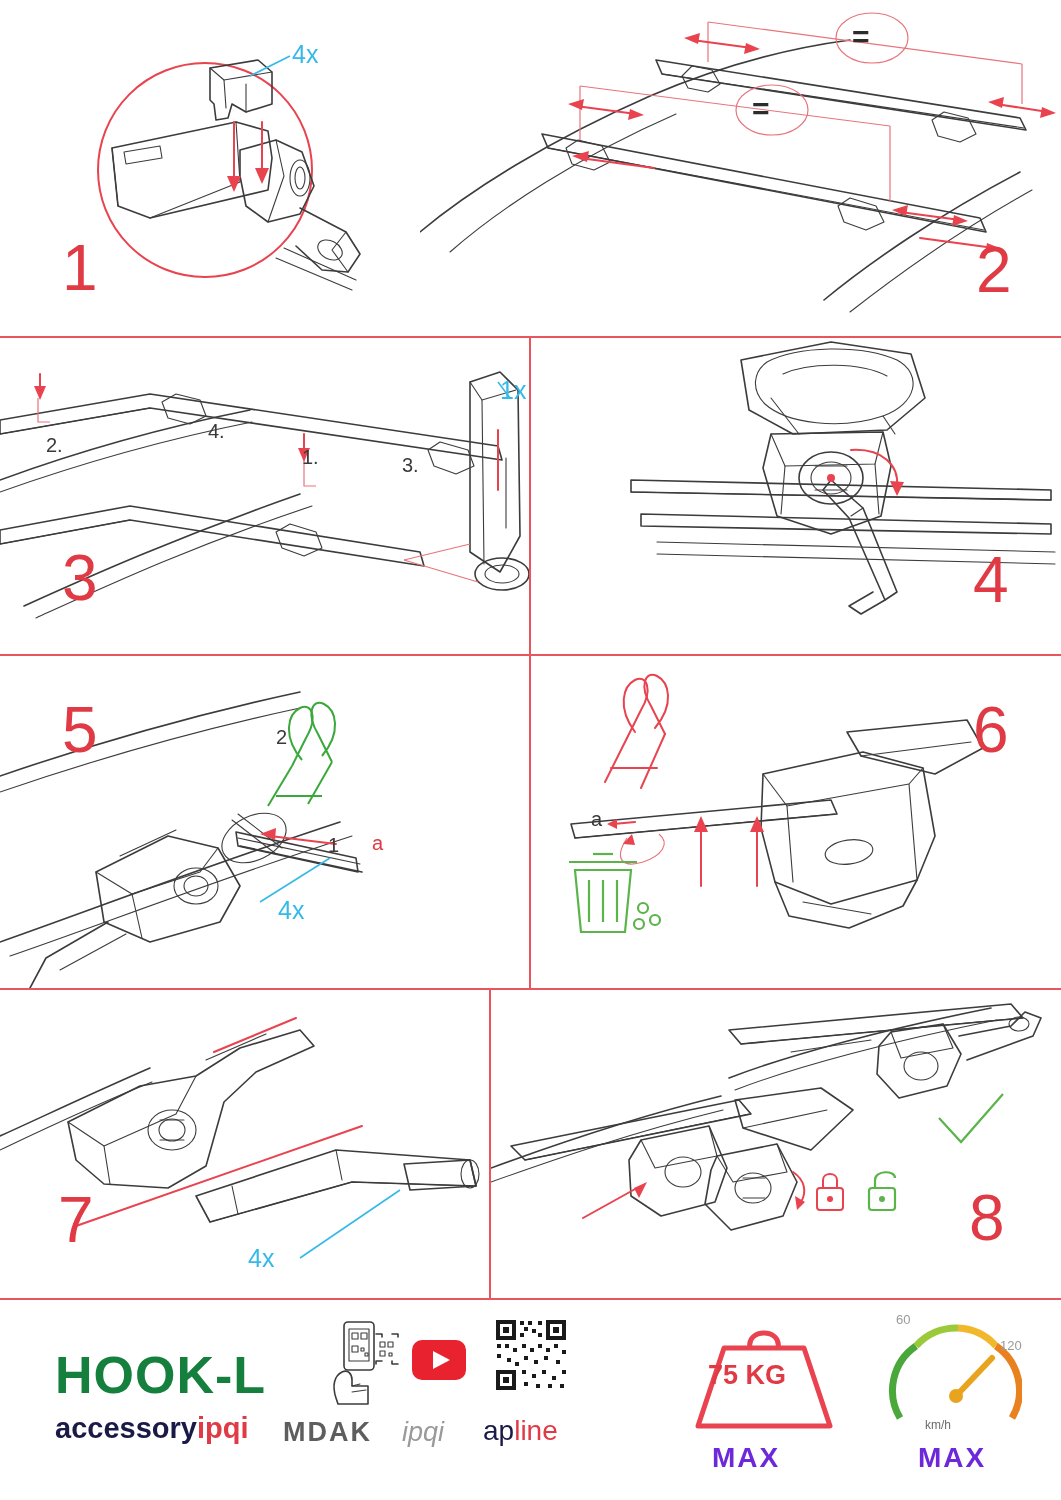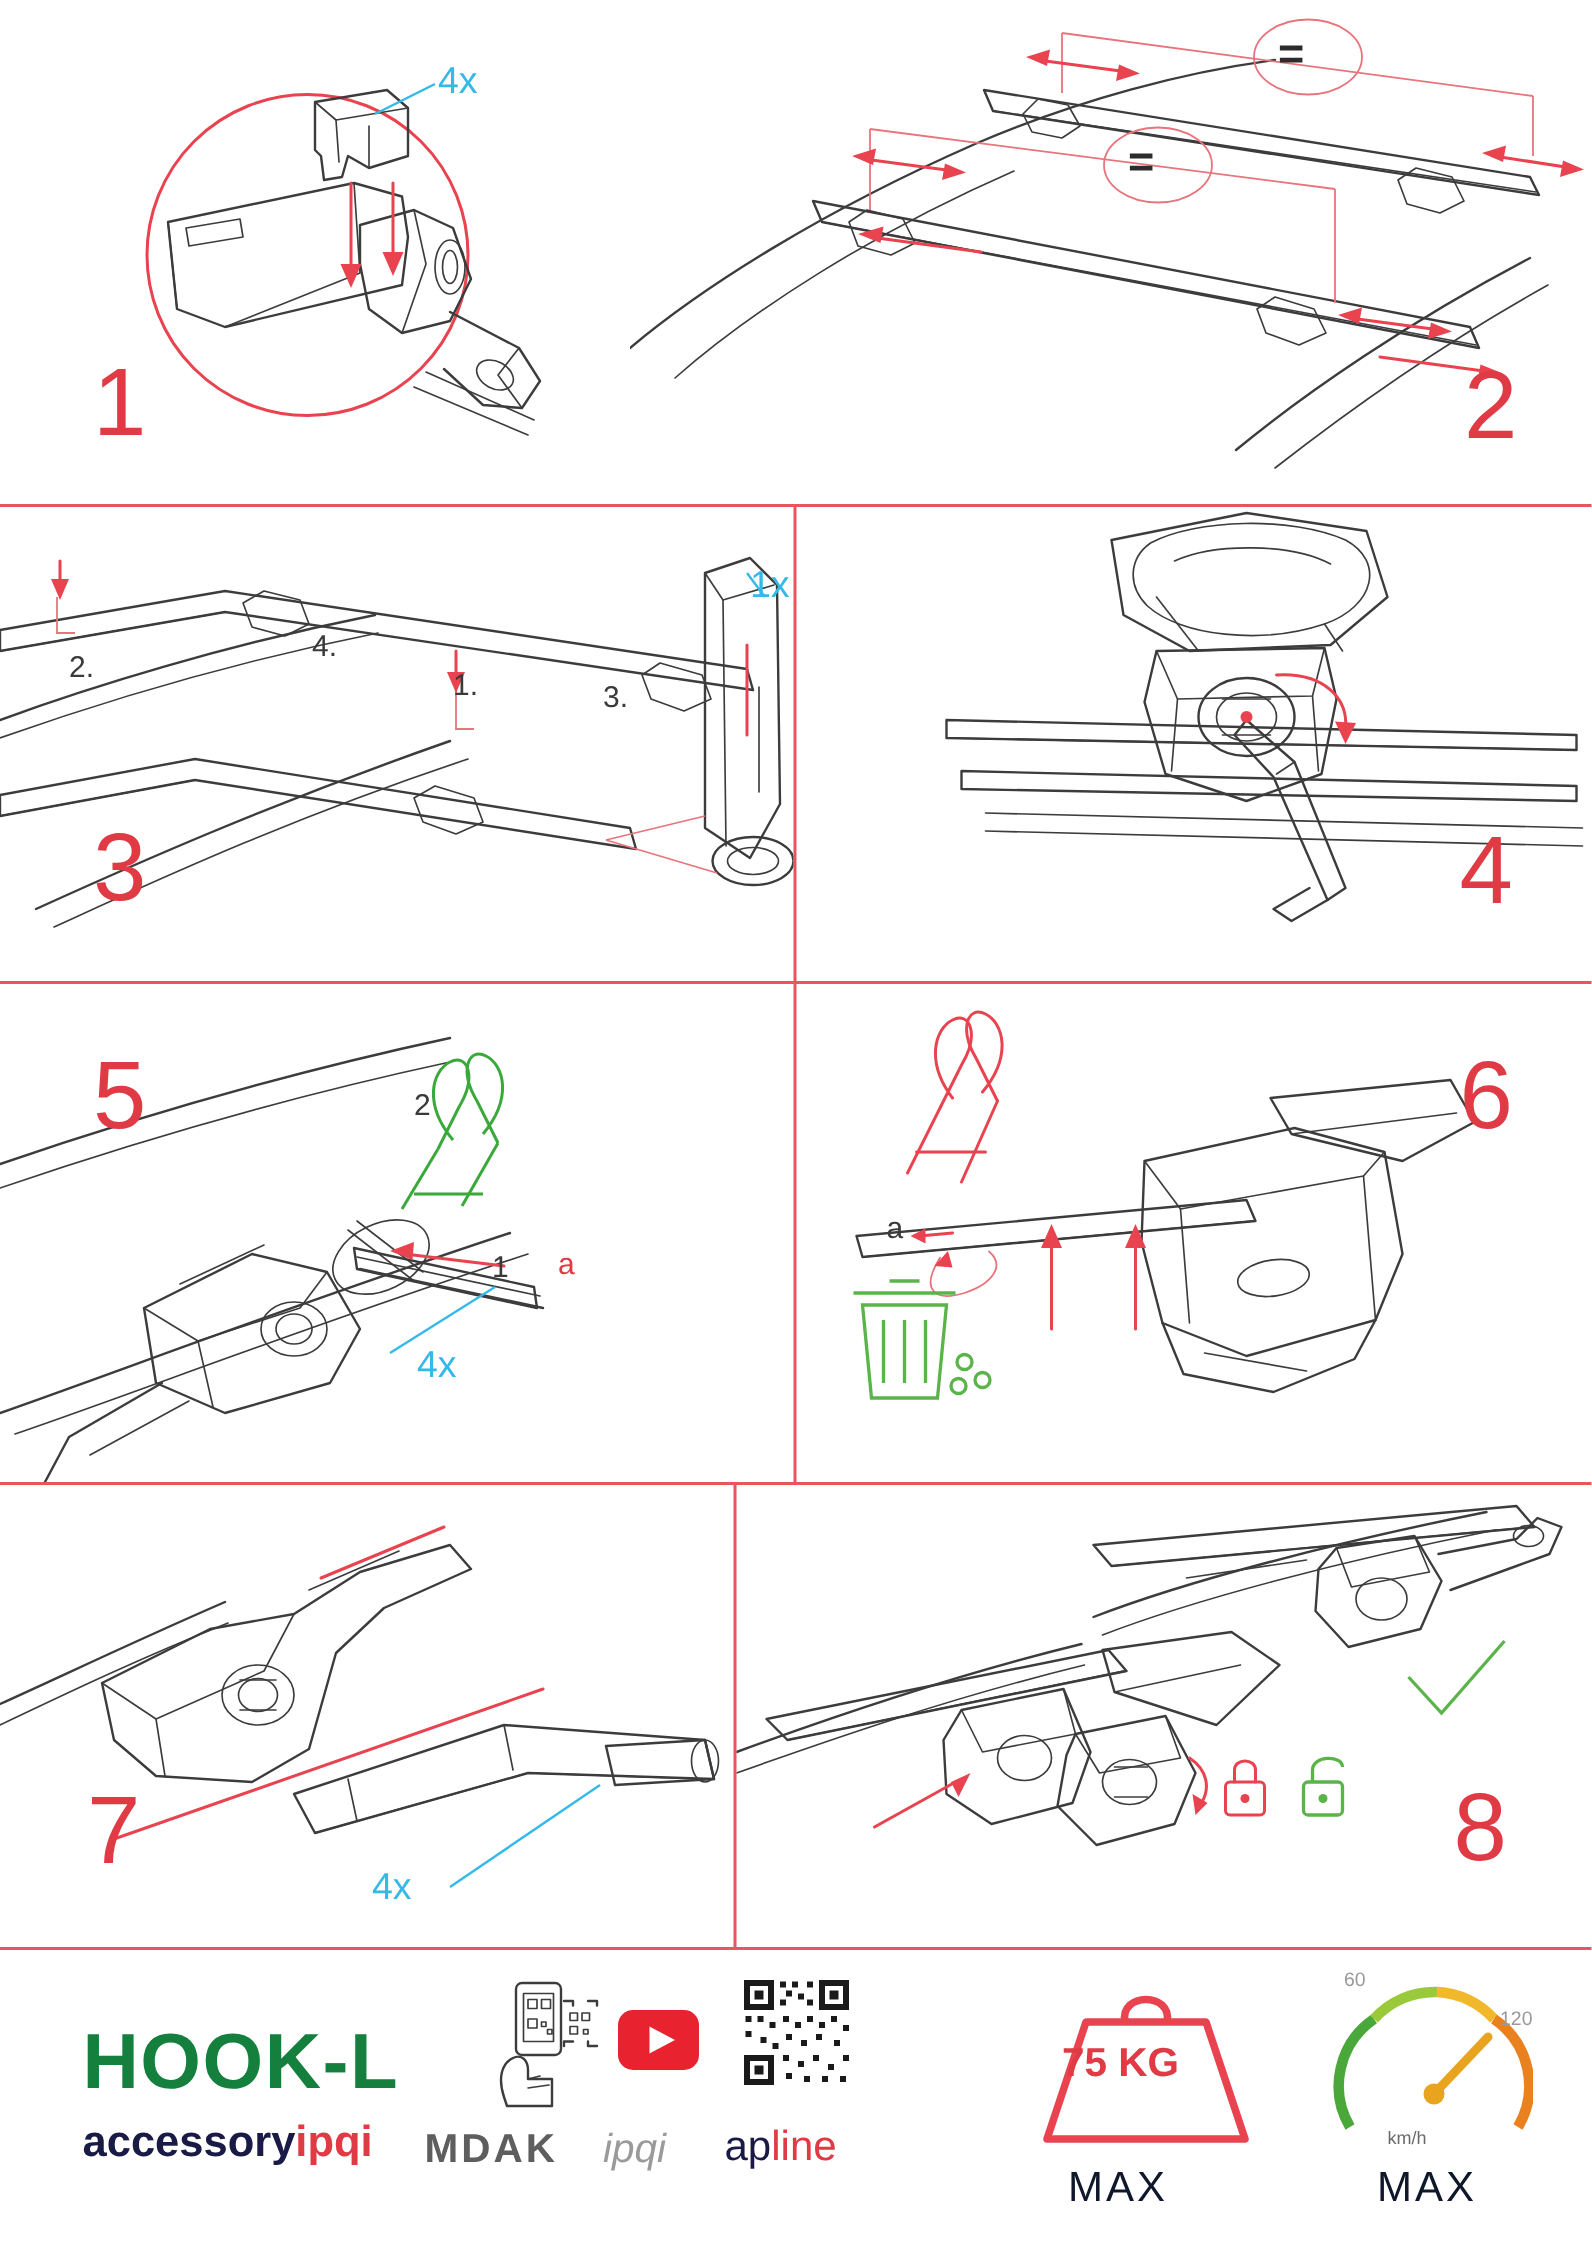--- a/index.html
+++ b/index.html
@@ -35,21 +35,21 @@
 
   
   .footer{position:absolute;left:0;top:1300px;width:1061px;height:200px;}
   .brand{position:absolute;left:55px;top:45px;font-size:52px;letter-spacing:1px;color:#15803d;font-weight:700;font-family:"Liberation Sans",sans-serif;text-align:center;}
   .accessory{position:absolute;left:55px;top:112px;font-size:29px;font-weight:700;color:#1a1a46;}
   .accessory .part{color:#e03a45;}
   .mdak{position:absolute;left:283px;top:117px;font-size:27px;font-weight:700;color:#5e5e5e;letter-spacing:2px;}
   .ipqi{position:absolute;left:402px;top:117px;font-size:27px;color:#9a9a9a;font-style:italic;}
   .apline{position:absolute;left:483px;top:115px;font-size:28px;color:#1a1a46;font-weight:500;}
   .apline .lin{color:#e03a45;}
-  .maxlbl{position:absolute;font-size:28px;font-weight:400;color:#0f172a;letter-spacing:2px;}
+  .maxlbl{position:absolute;font-size:28px;font-weight:700;color:#6d28d9;letter-spacing:2px;}
   .kgtxt{position:absolute;left:708px;top:60px;width:110px;font-size:27px;font-weight:700;color:#e03a45;}
   .kmh{position:absolute;left:925px;top:118px;font-size:12px;color:#6a6a6a;}
   .gnum{position:absolute;font-size:13px;color:#9a9a9a;}
 </style>
 </head>
 <body>
 
 <div class="sheet">
 
   <div class="hline" style="top:336px"></div>

